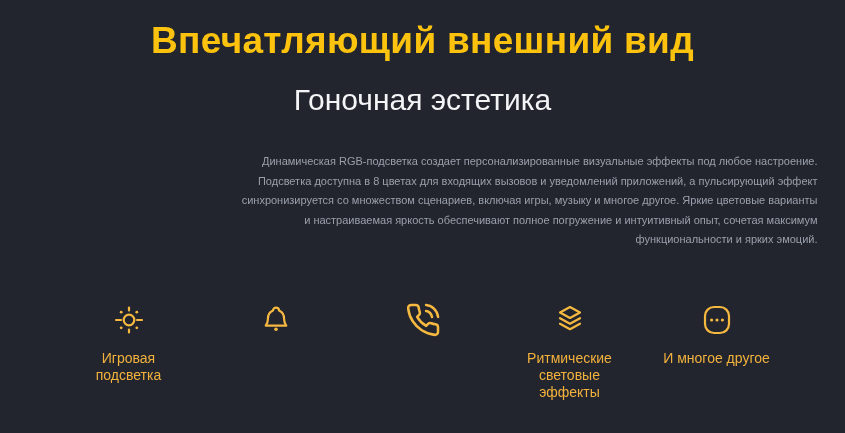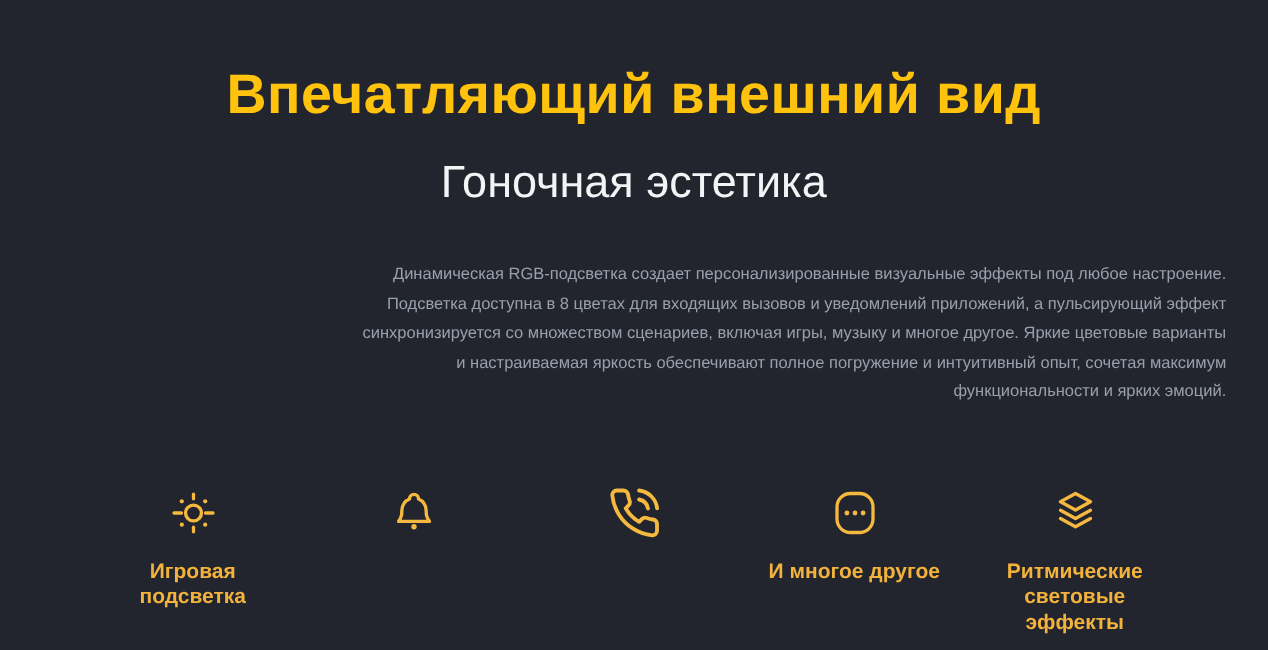--- a/index.html
+++ b/index.html
@@ -10,21 +10,21 @@
     --accent-gold:#f2b23c;
     --icon-gold:#f6b940;
   }
   *{box-sizing:border-box;}
   html,body{margin:0;padding:0;}
   body{
     width:845px;height:433px;overflow:hidden;
     background:var(--background);
     font-family:"Liberation Sans", sans-serif;
   }
-  .hero{ text-align:center; padding-top:42px; }
+  .hero{ text-align:center; padding-top:20px; }
   .hero h1{
     margin:0; font-size:37px; font-weight:800; letter-spacing:.3px;
     color:var(--title-color); line-height:1.15;
   }
   .hero h2{
     margin:20px 0 0; font-size:30px; font-weight:300;
     color:var(--subtitle-color); line-height:1.15;
   }
   .description{
     margin:35px auto 0; max-width:790px;
@@ -35,21 +35,21 @@
   .features{
     display:flex; justify-content:center; margin-top:48px;
   }
   .feature{
     width:147px; display:flex; flex-direction:column; align-items:center;
   }
   .feature .icon{
     height:44px; display:flex; align-items:center; justify-content:center;
   }
   .feature .label{
-    margin-top:8px; font-size:14px; font-weight:700; line-height:17px;
+    margin-top:8px; font-size:14px; font-weight:400; line-height:17px;
     color:var(--accent-gold); text-align:center; white-space:pre-line;
   }
   svg{display:block;}
   .stroke{fill:none;stroke:var(--icon-gold);stroke-width:2.2;stroke-linecap:round;stroke-linejoin:round;}
   .fill{fill:var(--icon-gold);stroke:none;}
 </style>
 </head>
 <body>
 
 <section class="hero">
@@ -96,36 +96,36 @@
           <path style="fill:none;stroke:var(--icon-gold);stroke-width:1.7;stroke-linecap:round;stroke-linejoin:round" d="M22 16.92v3a2 2 0 0 1-2.18 2 19.79 19.79 0 0 1-8.63-3.07 19.5 19.5 0 0 1-6-6 19.79 19.79 0 0 1-3.07-8.67A2 2 0 0 1 4.11 2h3a2 2 0 0 1 2 1.72 12.84 12.84 0 0 0 .7 2.81 2 2 0 0 1-.45 2.11L8.09 9.91a16 16 0 0 0 6 6l1.27-1.27a2 2 0 0 1 2.11-.45 12.84 12.84 0 0 0 2.81.7A2 2 0 0 1 22 16.92z"></path>
           <path style="fill:none;stroke:var(--icon-gold);stroke-width:1.7;stroke-linecap:round;stroke-linejoin:round" d="M14.05 6A5 5 0 0 1 18 10"></path>
           <path style="fill:none;stroke:var(--icon-gold);stroke-width:1.7;stroke-linecap:round;stroke-linejoin:round" d="M14.05 2a9 9 0 0 1 8 7.94"></path>
         </svg>
       </span>
     </div>
 
     <div class="feature">
       <span class="icon">
         <svg width="36" height="36" viewBox="0 0 36 36">
-          <rect class="stroke" x="6" y="5" width="24" height="26" rx="9"></rect>
-          <circle class="fill" cx="12.6" cy="18" r="1.6"></circle>
-          <circle class="fill" cx="18" cy="18" r="1.6"></circle>
-          <circle class="fill" cx="23.4" cy="18" r="1.6"></circle>
-        </svg>
-      </span>
-      <span class="label">И многое другое</span>
-    </div>
-
-    <div class="feature">
-      <span class="icon">
-        <svg width="36" height="36" viewBox="0 0 36 36">
           <polygon class="stroke" points="18,5 28,10.5 18,16 8,10.5"></polygon>
           <polyline class="stroke" points="8,16.2 18,21.7 28,16.2"></polyline>
           <polyline class="stroke" points="8,21.7 18,27.2 28,21.7"></polyline>
         </svg>
       </span>
       <span class="label">Ритмические
 световые
 эффекты</span>
     </div>
 
+    <div class="feature">
+      <span class="icon">
+        <svg width="36" height="36" viewBox="0 0 36 36">
+          <rect class="stroke" x="6" y="5" width="24" height="26" rx="9"></rect>
+          <circle class="fill" cx="12.6" cy="18" r="1.6"></circle>
+          <circle class="fill" cx="18" cy="18" r="1.6"></circle>
+          <circle class="fill" cx="23.4" cy="18" r="1.6"></circle>
+        </svg>
+      </span>
+      <span class="label">И многое другое</span>
+    </div>
+
   </div>
 </section>
 
 </body></html>

